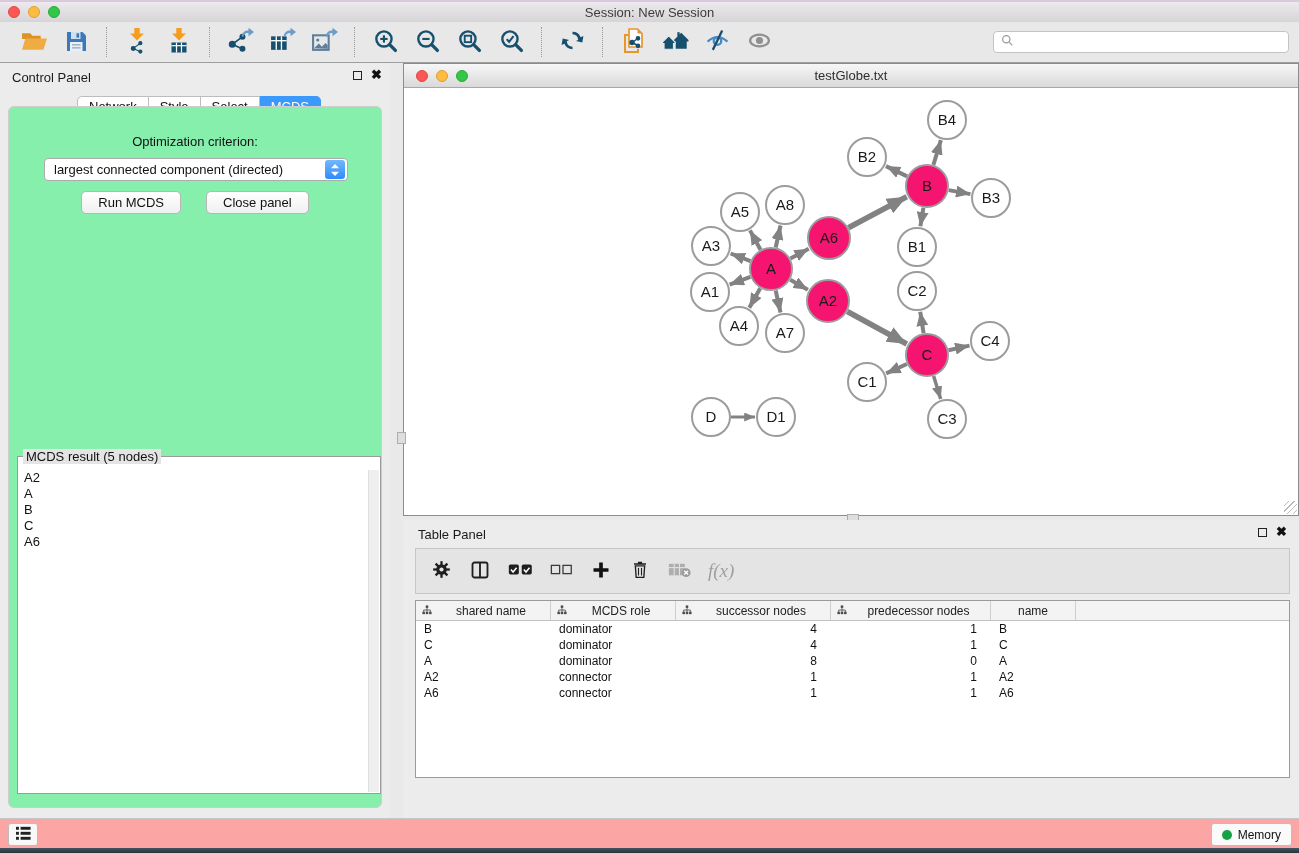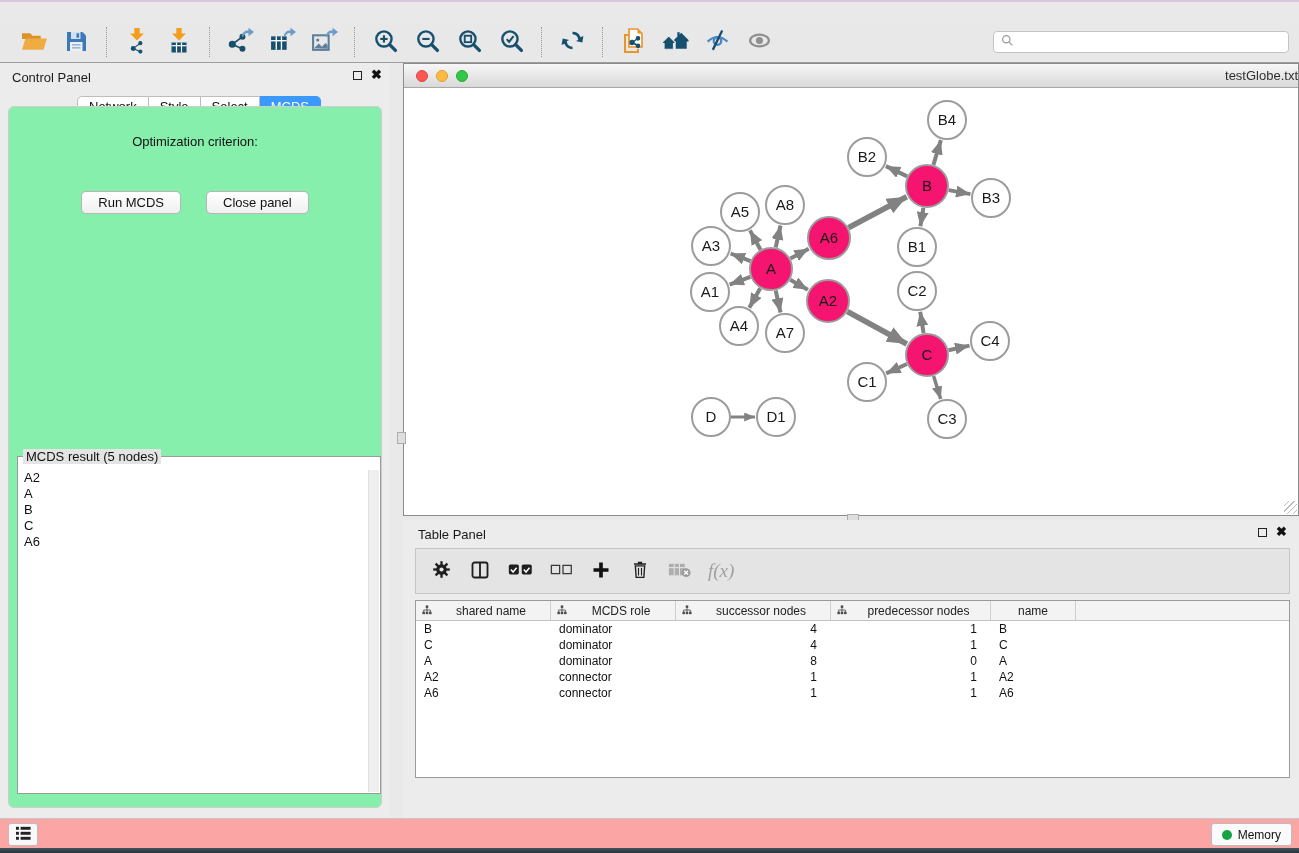--- a/index.html
+++ b/index.html
@@ -64,21 +64,21 @@
   .mcds-item { font-size:13px; line-height:16px; color:#111; }
   #mcds-scroll { position:absolute; right:1px; top:13px; bottom:1px; width:11px; background:#EFEFEF;
     border-left:1px solid #DFDFDF; }
 
   
   #network-window { position:absolute; left:403px; top:0; width:896px; height:453px; background:#fff;
     border:1px solid #8C8C8C; }
   #nw-titlebar { position:absolute; left:0; top:0; right:0; height:24px;
     background:linear-gradient(#F7F7F7,#D9D9D9); border-bottom:1px solid #A8A8A8; display:flex; align-items:center; }
   #nw-titlebar .lights { margin-left:12px; }
-  #nw-titlebar .win-title { position:absolute; left:0; right:0; text-align:right; font-size:13px; color:#2E2E2E; }
+  #nw-titlebar .win-title { position:absolute; left:0; right:0; text-align:center; font-size:13px; color:#2E2E2E; }
   #network-svg { position:absolute; left:0; top:24px; }
   #corner-grip { position:absolute; right:1px; bottom:1px; width:13px; height:13px;
     background:repeating-linear-gradient(135deg, transparent 0 3px, #BBBBBB 3px 4px); }
   .split-handle { position:absolute; background:#DEDEDE; border:1px solid #ADADAD; }
   #vsplit-handle { left:-7px; top:368px; width:9px; height:12px; }
   #hsplit-handle { left:443px; bottom:-7px; width:12px; height:8px; }
 
   
   #table-panel { position:absolute; left:403px; top:457px; width:896px; height:298px; background:#ECECEC; }
   #tp-toolbar { position:absolute; left:12px; right:9px; top:28px; height:46px; background:#E4E4E4;
@@ -110,20 +110,28 @@
   #memory-btn .lbl { font-size:12px; color:#111; }
   #bottom-strip { position:absolute; left:0; top:848px; width:1299px; height:5px;
     background:linear-gradient(#44545C,#26333C); }
 </style>
 </head>
 <body>
 
 <div id="app">
   <div id="desktop-edge"></div>
 
+  <div id="titlebar">
+    <div class="lights">
+      <span class="light red"></span>
+      <span class="light yellow"></span>
+      <span class="light green"></span>
+    </div>
+    <div class="win-title">Session: New Session</div>
+  </div>
 
   <div id="toolbar">
 
     <div class="tb-group">
         <button class="tb-btn">
           <span><svg viewBox="0 0 26 24" width="27" height="25">
               <path d="M1 5 h8 l2 2.5 h8 v3 H1 z" fill="#DD9226"></path>
               <path d="M1 21 L4.2 10 h20.8 l-3.4 11 z" fill="#EFAC42"></path>
             </svg></span>
         </button>
@@ -304,20 +312,29 @@
         </span>
       </div>
       <div id="cp-tabs" class="seg">
           <span class="seg-tab">Network</span>
           <span class="seg-tab">Style</span>
           <span class="seg-tab">Select</span>
           <span class="seg-tab active">MCDS</span>
         </div>
       <div id="cp-inner">
         <div id="crit-label">Optimization criterion:</div>
+        <div id="criterion-dd">
+          <span class="val">largest connected component (directed)</span>
+          <span class="stepper">
+            <svg width="10" height="14" viewBox="0 0 10 14">
+                <path d="M5 1 L9 5.2 H1 Z" fill="#fff"></path>
+                <path d="M1 8.8 H9 L5 13 Z" fill="#fff"></path>
+              </svg>
+          </span>
+        </div>
         <div class="btn-row">
           <button class="push-btn">Run MCDS</button>
           <button class="push-btn">Close panel</button>
         </div>
         <div id="mcds-result">
           <span class="legend">MCDS result (5 nodes)</span>
           <div id="mcds-list">
               <div class="mcds-item">A2</div>
               <div class="mcds-item">A</div>
               <div class="mcds-item">B</div>

